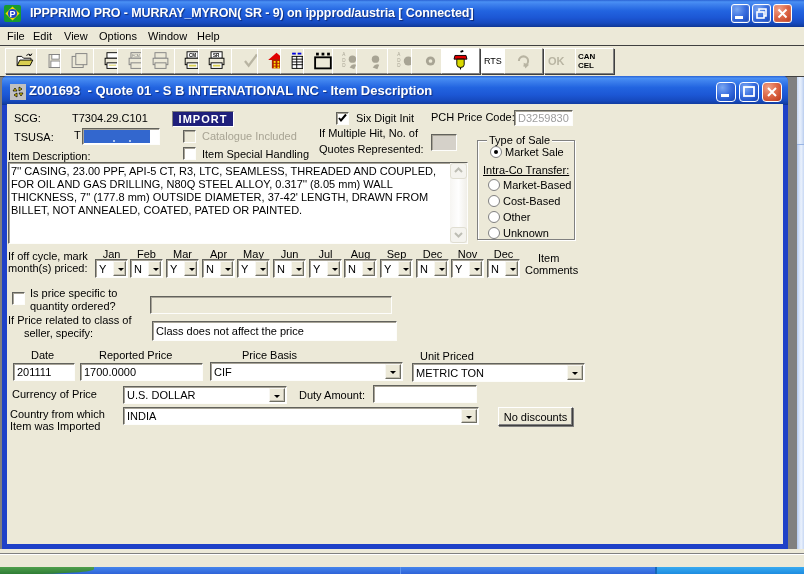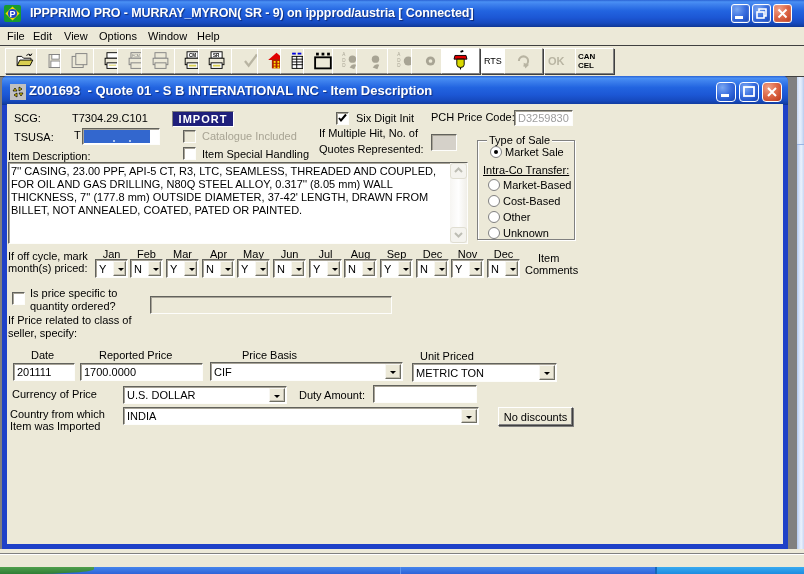--- a/index.html
+++ b/index.html
@@ -430,31 +430,32 @@
       </div>
       <div class="lbl" style="left:531px; top:148px;">Item</div>
       <div class="lbl" style="left:518px; top:160px;">Comments</div>
 
       <div class="cb" style="left:5px; top:188px;"></div>
       <div class="lbl" style="left:23px; top:183px;">Is price specific to</div>
       <div class="lbl" style="left:23px; top:196px;">quantity ordered?</div>
       <div class="box" style="left:143px; top:192px; width:242px; height:18px; background:#ECE9D8;"></div>
 
       <div class="lbl" style="left:1px; top:210px;">If Price related to class of</div>
-      <div class="lbl" style="left:1px; top:223px;">seller, specify:</div>
+      <div class="lbl" style="left:1px; top:223px;padding-left:16px;">seller, specify:</div>
+      <div class="box" style="left:145px; top:217px; width:245px; height:20px; font-size:11px; padding:3px 0 0 3px;">Class does not affect the price</div>
 
 
       <div class="lbl" style="left:24px; top:245px;">Date</div>
       <div class="lbl" style="left:92px; top:245px;">Reported Price</div>
       <div class="lbl" style="left:235px; top:245px;">Price Basis</div>
       <div class="lbl" style="left:413px; top:246px;">Unit Priced</div>
       <div class="box" style="left:6px; top:259px; width:62px; height:18px; padding:2px 0 0 3px;">201111</div>
       <div class="box" style="left:73px; top:259px; width:123px; height:18px; padding:2px 0 0 3px;">1700.0000</div>
       <div class="box" style="left:203px; top:258px; width:193px; height:19px; padding:3px 0 0 3px;">CIF<div class="combo-arrow"></div></div>
-      <div class="box" style="left:405px; top:259px; width:145px; height:19px; padding:3px 0 0 3px;">METRIC TON<div class="combo-arrow"></div></div>
+      <div class="box" style="left:405px; top:259px; width:173px; height:19px; padding:3px 0 0 3px;">METRIC TON<div class="combo-arrow"></div></div>
 
       <div class="lbl" style="left:5px; top:284px;">Currency of Price</div>
       <div class="box" style="left:116px; top:282px; width:164px; height:18px; padding:2px 0 0 3px;">U.S. DOLLAR<div class="combo-arrow"></div></div>
       <div class="lbl" style="left:292px; top:285px;">Duty Amount:</div>
       <div class="box" style="left:366px; top:281px; width:104px; height:18px;"></div>
 
       <div class="lbl" style="left:3px; top:304px;">Country from which</div>
       <div class="lbl" style="left:3px; top:316px;">Item was Imported</div>
       <div class="box" style="left:116px; top:303px; width:356px; height:18px; padding:2px 0 0 3px;">INDIA<div class="combo-arrow"></div></div>
       <div class="abs" style="left:491px; top:303px; width:75px; height:19px; background:#ECE9D8;

